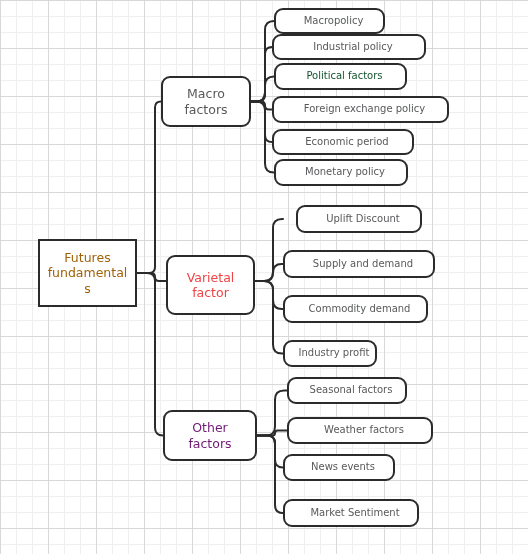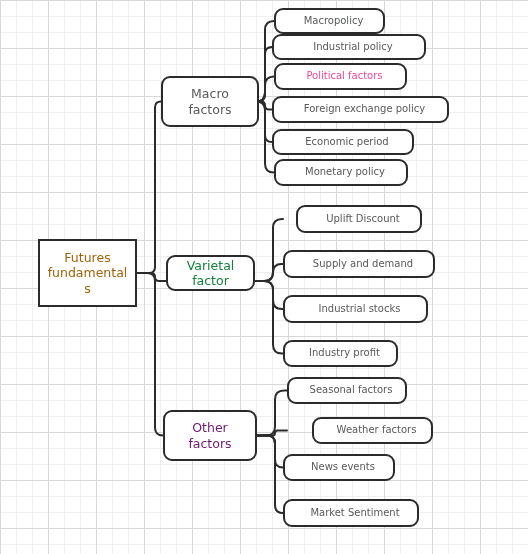--- a/index.html
+++ b/index.html
@@ -83,35 +83,35 @@
       <path d="M257 435.5 L266 435.5 Q275 435.5 275 426.5 L275 399.5 Q275 390.5 284 390.5 L287 390.5" fill="none" stroke="#2b2b2b" stroke-width="2" stroke-linecap="round" stroke-linejoin="round"></path>
       <path d="M257 435.5 L272.5 435.5 Q275 435.5 275 433 L275 433 Q275 430.5 277.5 430.5 L287 430.5" fill="none" stroke="#2b2b2b" stroke-width="2" stroke-linecap="round" stroke-linejoin="round"></path>
       <path d="M257 435.5 L267 435.5 Q275 435.5 275 443.5 L275 459.5 Q275 467.5 283 467.5 L283 467.5" fill="none" stroke="#2b2b2b" stroke-width="2" stroke-linecap="round" stroke-linejoin="round"></path>
       <path d="M257 435.5 L267 435.5 Q275 435.5 275 443.5 L275 505 Q275 513 283 513 L283 513" fill="none" stroke="#2b2b2b" stroke-width="2" stroke-linecap="round" stroke-linejoin="round"></path>
     </svg>
 
   <div id="nodes">
       <div class="node root" style="left: 38px; top: 239px; width: 99px; height: 68px; border-color: rgb(43, 43, 43); background: rgb(255, 255, 255); color: #a16207;">Futures
 fundamental
 s</div>
-      <div class="node branch" style="left: 161px; top: 76px; width: 98px; height: 51px; border-color: rgb(43, 43, 43); background: rgb(255, 255, 255); color: rgb(88, 89, 91);">Macro
+      <div class="node branch" style="left: 161px; top: 76px; width: 90px; height: 51px; border-color: rgb(43, 43, 43); background: rgb(255, 255, 255); color: rgb(88, 89, 91);">Macro
 factors</div>
       <div class="node leaf" style="left: 274px; top: 8px; width: 111px; height: 26px; border-color: rgb(43, 43, 43); background: rgb(255, 255, 255); color: rgb(88, 89, 91);">Macropolicy</div>
       <div class="node leaf" style="left: 272px; top: 34px; width: 154px; height: 26px; border-color: rgb(43, 43, 43); background: rgb(255, 255, 255); color: rgb(88, 89, 91);">Industrial policy</div>
-      <div class="node leaf" style="left: 274px; top: 63px; width: 133px; height: 27px; border-color: rgb(43, 43, 43); background: rgb(255, 255, 255); color: #ec4899;">Political factors</div>
+      <div class="node leaf" style="left: 274px; top: 63px; width: 133px; height: 27px; border-color: rgb(43, 43, 43); background: rgb(255, 255, 255); color: #14532d;">Political factors</div>
       <div class="node leaf" style="left: 272px; top: 96px; width: 177px; height: 27px; border-color: rgb(43, 43, 43); background: rgb(255, 255, 255); color: rgb(88, 89, 91);">Foreign exchange policy</div>
       <div class="node leaf" style="left: 272px; top: 129px; width: 142px; height: 26px; border-color: rgb(43, 43, 43); background: rgb(255, 255, 255); color: rgb(88, 89, 91);">Economic period</div>
       <div class="node leaf" style="left: 274px; top: 159px; width: 134px; height: 27px; border-color: rgb(43, 43, 43); background: rgb(255, 255, 255); color: rgb(88, 89, 91);">Monetary policy</div>
-      <div class="node branch" style="left: 166px; top: 255px; width: 89px; height: 36px; border-color: rgb(43, 43, 43); background: rgb(255, 255, 255); color: #15803d;">Varietal
+      <div class="node branch" style="left: 166px; top: 255px; width: 89px; height: 60px; border-color: rgb(43, 43, 43); background: rgb(255, 255, 255); color: #ef4444;">Varietal
 factor</div>
       <div class="node leaf" style="left: 283px; top: 205px; width: 126px; height: 28px; border-color: rgb(43, 43, 43); background: rgb(255, 255, 255); color: rgb(88, 89, 91); margin-left: 13px;">Uplift Discount</div>
       <div class="node leaf" style="left: 283px; top: 250px; width: 152px; height: 28px; border-color: rgb(43, 43, 43); background: rgb(255, 255, 255); color: rgb(88, 89, 91);">Supply and demand</div>
-      <div class="node leaf" style="left: 283px; top: 295px; width: 145px; height: 28px; border-color: rgb(43, 43, 43); background: rgb(255, 255, 255); color: rgb(88, 89, 91);">Industrial stocks</div>
-      <div class="node leaf" style="left: 283px; top: 340px; width: 115px; height: 27px; border-color: rgb(43, 43, 43); background: rgb(255, 255, 255); color: rgb(88, 89, 91);">Industry profit</div>
+      <div class="node leaf" style="left: 283px; top: 295px; width: 145px; height: 28px; border-color: rgb(43, 43, 43); background: rgb(255, 255, 255); color: rgb(88, 89, 91);">Commodity demand</div>
+      <div class="node leaf" style="left: 283px; top: 340px; width: 94px; height: 27px; border-color: rgb(43, 43, 43); background: rgb(255, 255, 255); color: rgb(88, 89, 91);">Industry profit</div>
       <div class="node branch" style="left: 163px; top: 410px; width: 94px; height: 51px; border-color: rgb(43, 43, 43); background: rgb(255, 255, 255); color: #701a75;">Other
 factors</div>
       <div class="node leaf" style="left: 287px; top: 377px; width: 120px; height: 27px; border-color: rgb(43, 43, 43); background: rgb(255, 255, 255); color: rgb(88, 89, 91);">Seasonal factors</div>
-      <div class="node leaf" style="left: 287px; top: 417px; width: 121px; height: 27px; border-color: rgb(43, 43, 43); background: rgb(255, 255, 255); color: rgb(88, 89, 91); margin-left: 25px;">Weather factors</div>
+      <div class="node leaf" style="left: 287px; top: 417px; width: 146px; height: 27px; border-color: rgb(43, 43, 43); background: rgb(255, 255, 255); color: rgb(88, 89, 91);">Weather factors</div>
       <div class="node leaf" style="left: 283px; top: 454px; width: 112px; height: 27px; border-color: rgb(43, 43, 43); background: rgb(255, 255, 255); color: rgb(88, 89, 91);">News events</div>
       <div class="node leaf" style="left: 283px; top: 499px; width: 136px; height: 28px; border-color: rgb(43, 43, 43); background: rgb(255, 255, 255); color: rgb(88, 89, 91);">Market Sentiment</div>
     </div>
 
 </div>
 
 </body></html>

